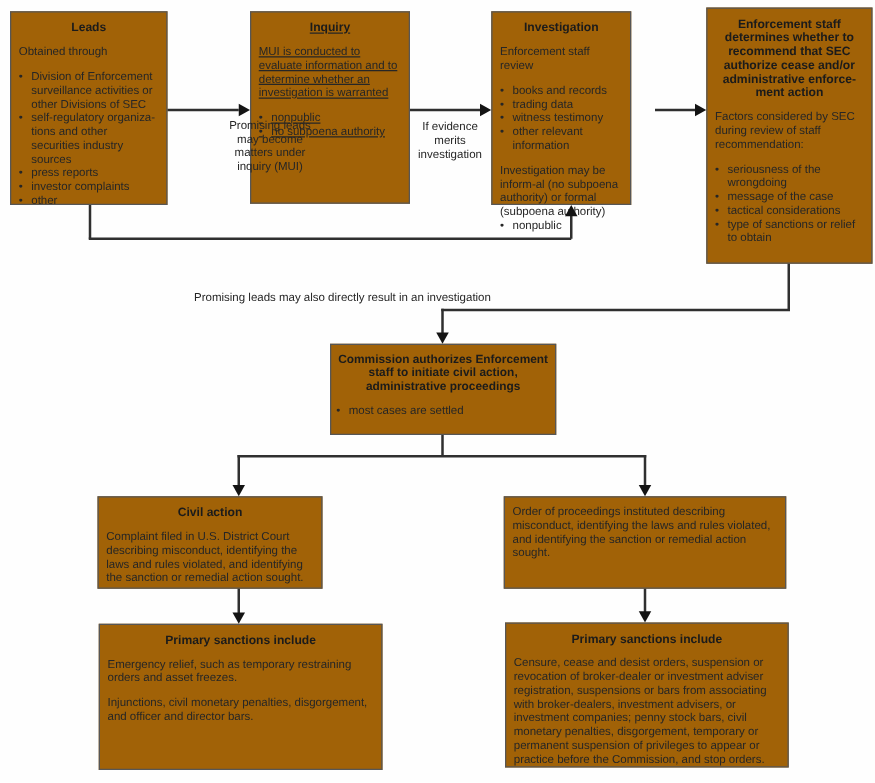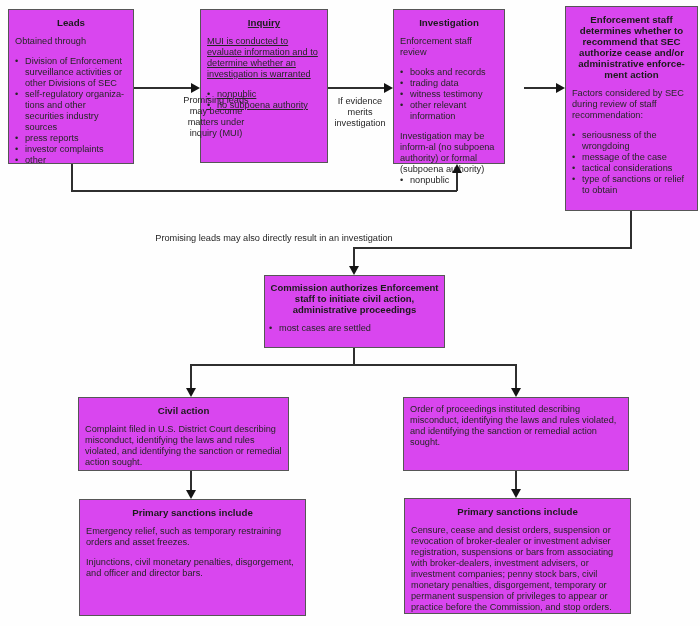--- a/index.html
+++ b/index.html
@@ -2,21 +2,21 @@
 <html><head>
 <meta charset="utf-8">
 <style>
   html,body { margin:0; padding:0; background:#ffffff; }
   .canvas {
     position:relative; width:700px; height:626px; background:#fefefe;
     font-family:"Liberation Sans", sans-serif; color:#222;
     overflow:hidden;
   }
   .box {
-    position:absolute; border:1px solid #565656; background:#d946ef;
+    position:absolute; border:1px solid #565656; background:#a16207;
     box-sizing:border-box; padding:6px 6px;
     font-size:9.2px; line-height:11px; color:#262626;
   }
   .box .title {
     font-weight:bold; text-align:center; font-size:9.7px; line-height:11px;
     margin:1px 0 8px 0; color:#1b1b1b;
   }
   .block + .block { margin-top:9px; }
   .block.tight { margin-top:0; }
   .list .li { display:flex; }
@@ -29,21 +29,21 @@
   .arr-up    { border-left:5px solid transparent; border-right:5px solid transparent; border-bottom:9px solid #141414; }
   .edge-label { position:absolute; font-size:9.2px; line-height:11px; text-align:center; color:#262626; }
 
   
   #box-leads        { left:8;   left:8px;   top:9px;   width:126px; height:155px; }
   #box-inquiry      { left:200px; top:9px;   width:128px; height:154px;text-decoration:underline; }
   #box-investigation{ left:393px; top:9px;   width:112px; height:155px; }
   #box-enforcement  { left:565px; top:6px;   width:133px; height:205px; }
   #box-commission   { left:264px; top:275px; width:181px; height:73px; padding:5px 4px; }
   #box-commission .title { font-size:9.5px; }
-  #box-civil        { left:78px;  top:397px; width:211px; height:74px; }
+  #box-civil        { left:78px;  top:397px; width:180px; height:74px; }
   #box-admin        { left:403px; top:397px; width:226px; height:74px; }
   #box-sanctions-left  { left:79px;  top:499px; width:227px; height:117px; }
   #box-sanctions-right { left:404px; top:498px; width:227px; height:116px; }
 
   
   #c-leads-inquiry   { left:134px; top:87px; width:57px; }
   #a-into-inquiry    { left:191px; top:83px; }
   
   #c-inquiry-invest  { left:328px; top:87px; width:56px; }
   #a-into-invest     { left:384px; top:83px; }

